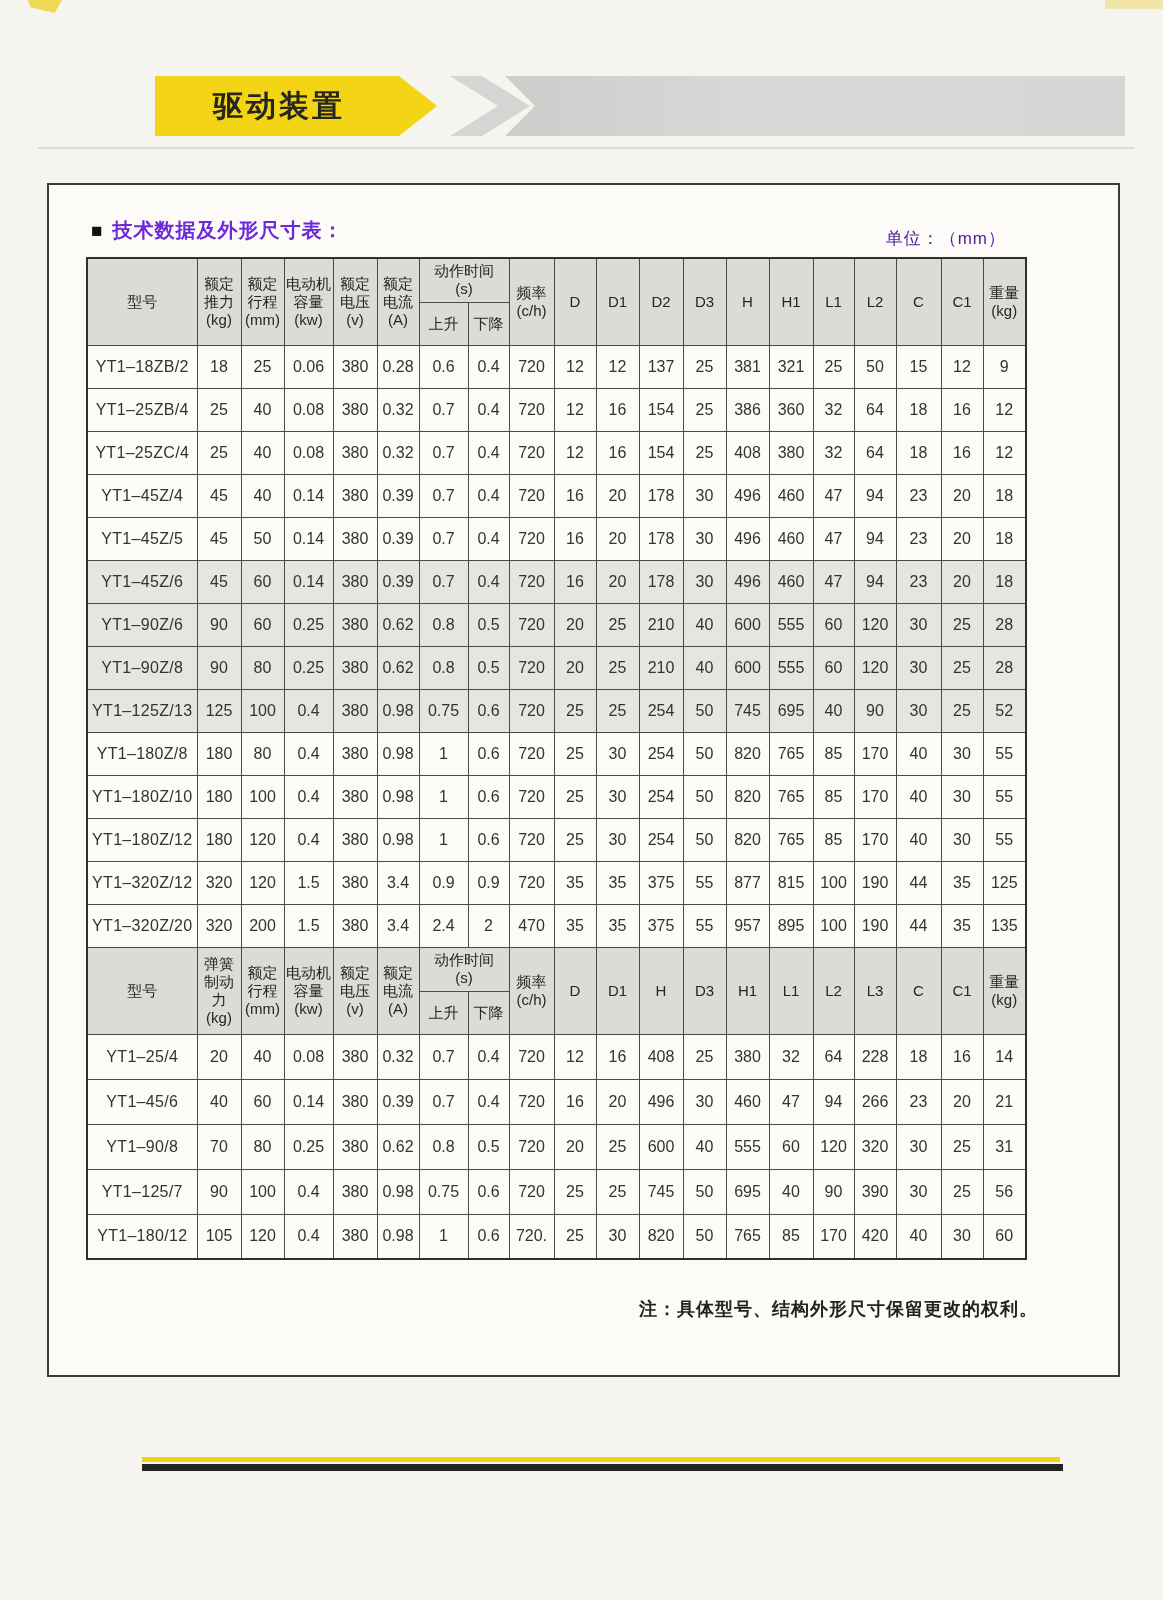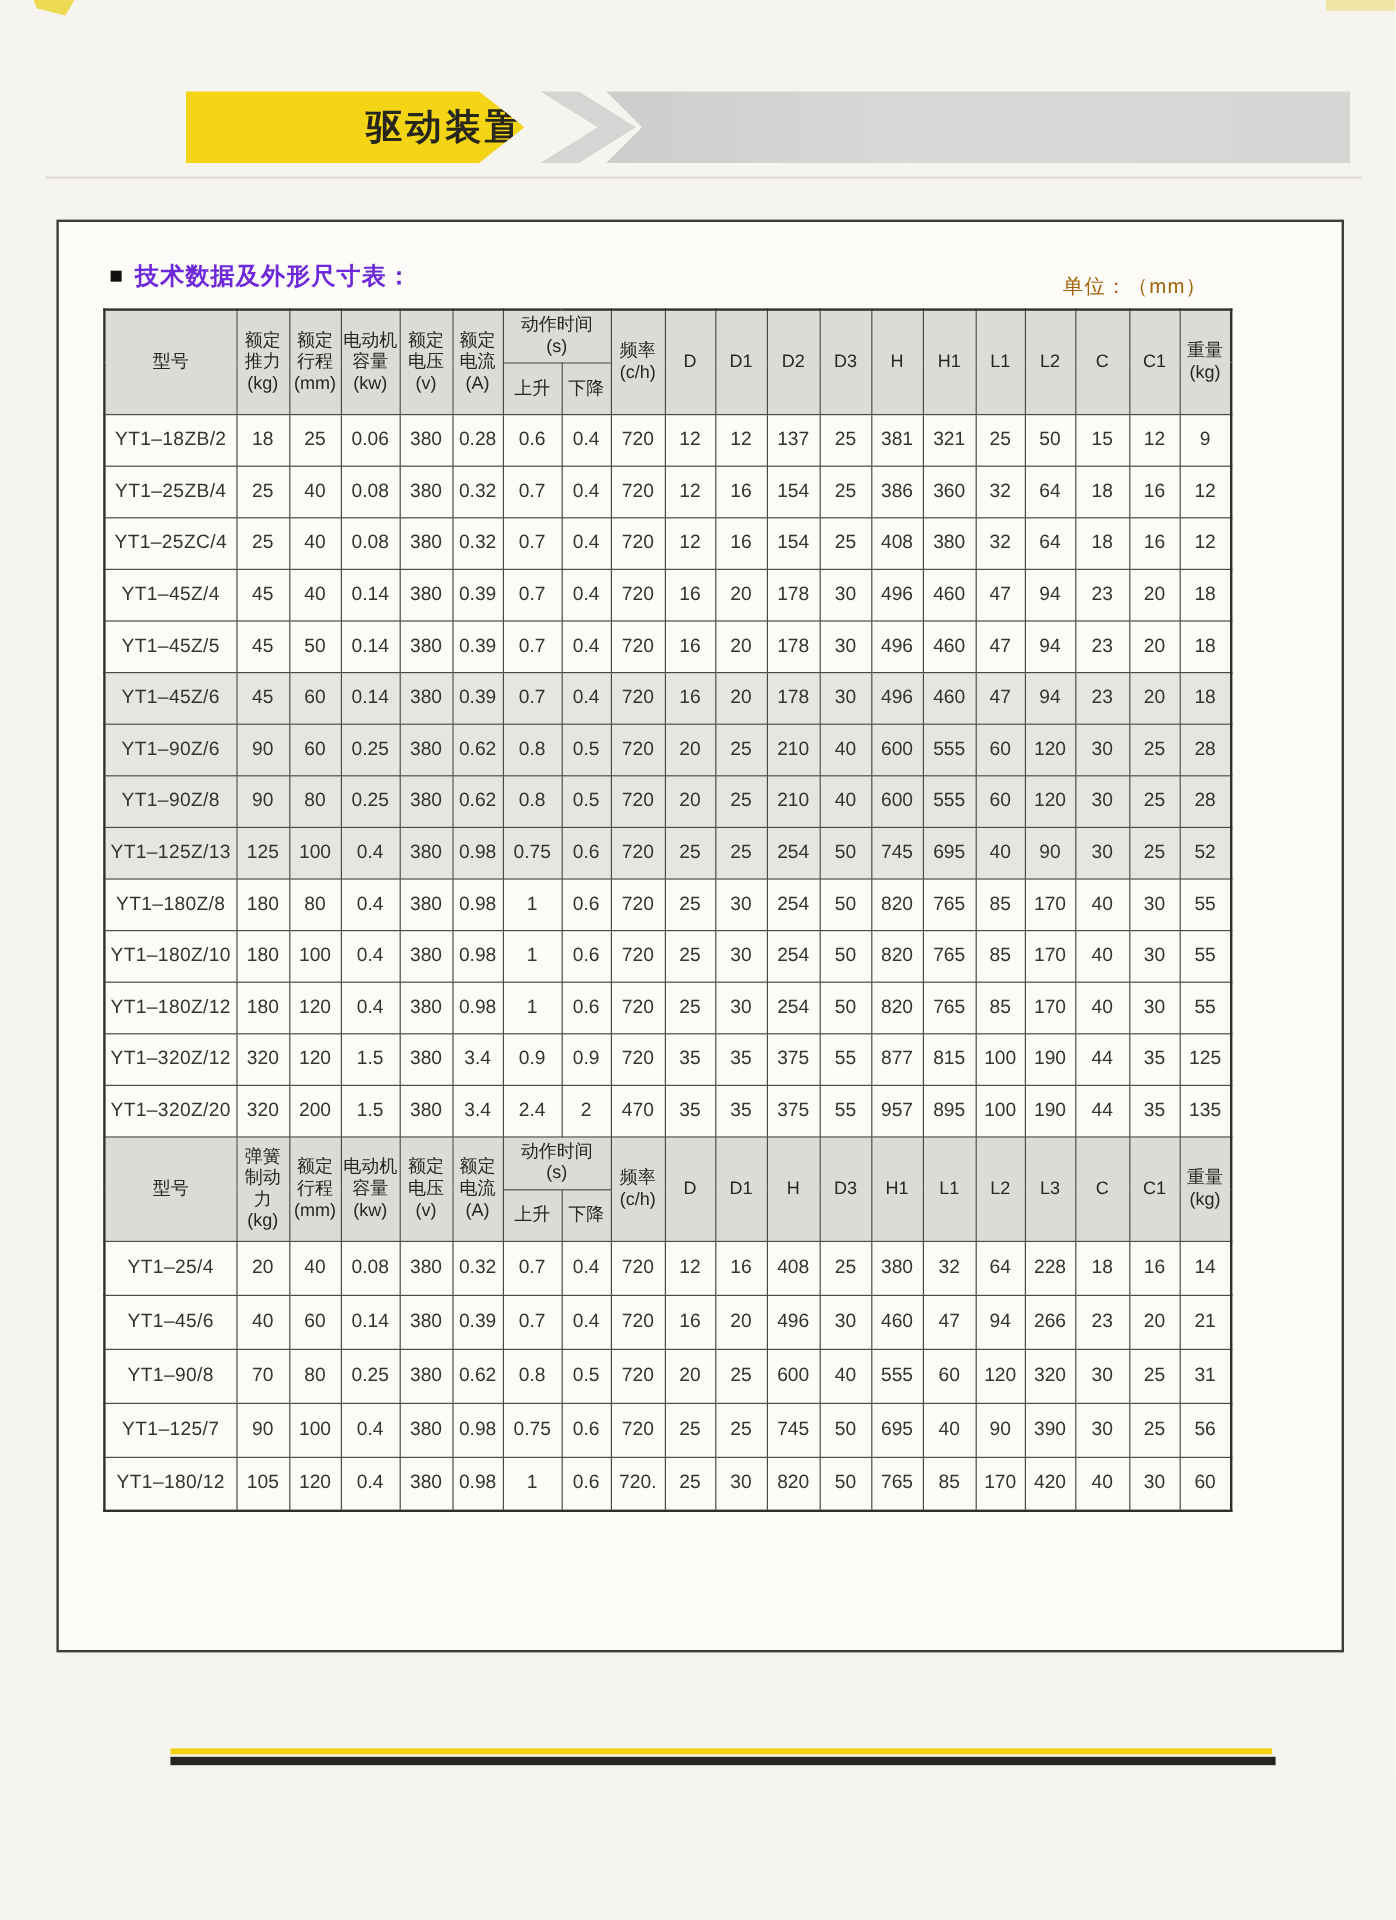--- a/index.html
+++ b/index.html
@@ -21,21 +21,21 @@
   .corner-yellow-left{position:absolute;left:28px;top:0;width:34px;height:13px;
     background:#ecd337;clip-path:polygon(0 0,100% 0,78% 100%,8% 55%);opacity:.85;}
   .corner-yellow-right{position:absolute;right:0;top:0;width:58px;height:9px;
     background:#efe08a;opacity:.7;}
   
   .banner{position:absolute;top:76px;left:155px;right:38px;height:60px;}
   .banner-yellow{
     position:absolute;left:0;top:0;width:282px;height:100%;
     background:var(--banner-yellow);
     clip-path:polygon(0 0,calc(100% - 38px) 0,100% 50%,calc(100% - 38px) 100%,0 100%);
-    display:flex;align-items:center;box-sizing:border-box;padding-left:58px;justify-content:flex-end;
+    display:flex;align-items:center;box-sizing:border-box;padding-left:58px;
   }
   .banner-title{font-size:30px;font-weight:bold;color:#26261c;letter-spacing:3px;}
   .banner-chevron{
     position:absolute;left:295px;top:0;width:80px;height:100%;
     background:#d5d5d3;
     clip-path:polygon(0 0,32px 0,80px 50%,32px 100%,0 100%,48px 50%);
   }
   .banner-bar{
     position:absolute;left:350px;right:0;top:0;height:100%;
     background:linear-gradient(90deg,#cdcdcb,#d8d8d6 40%,#d6d6d4);
@@ -43,21 +43,21 @@
   }
   .hairline{position:absolute;top:147px;left:38px;right:28px;height:2px;background:#dedbd3;}
   
   .content-box{
     position:absolute;left:47px;top:183px;width:1073px;height:1194px;
     background:#fcfbf8;border:2px solid #3c3c3a;box-sizing:border-box;
   }
   .section-title-row{position:absolute;left:42px;top:32px;display:flex;align-items:center;gap:10px;}
   .section-marker{font-size:19px;line-height:19px;color:#111;}
   .section-title{font-size:20px;font-weight:bold;color:#6d28d9;letter-spacing:1px;}
-  .unit-label{position:absolute;top:42px;right:112px;font-size:17px;color:#a16207;letter-spacing:1px;}
+  .unit-label{position:absolute;top:42px;right:112px;font-size:17px;color:#4c1d95;letter-spacing:1px;}
   
   .table-wrap{position:absolute;left:37px;top:72px;}
   table{border-collapse:collapse;table-layout:fixed;border:2px solid #2f2f2d;background:#fcfbf8;}
   th,td{
     border:1px solid var(--border-dark);
     text-align:center;vertical-align:middle;
     padding:1px 0;overflow:hidden;
   }
   th{background:var(--header-bg);font-weight:normal;font-size:15px;line-height:18px;color:#262622;}
   .head-row th{height:auto;}
@@ -588,16 +588,17 @@
             <td data-name="value-cell">170</td>
             <td data-name="value-cell">420</td>
             <td data-name="value-cell">40</td>
             <td data-name="value-cell">30</td>
             <td data-name="value-cell">60</td>
           </tr>
         </tbody>
       </table>
   </div>
 
+  <div class="footnote" data-name="footnote">注：具体型号、结构外形尺寸保留更改的权利。</div>
 </div>
 
 <div class="footer-line-yellow" data-name="footer-divider-yellow"></div>
 <div class="footer-line-black" data-name="footer-divider-black"></div>
 
 </body></html>

